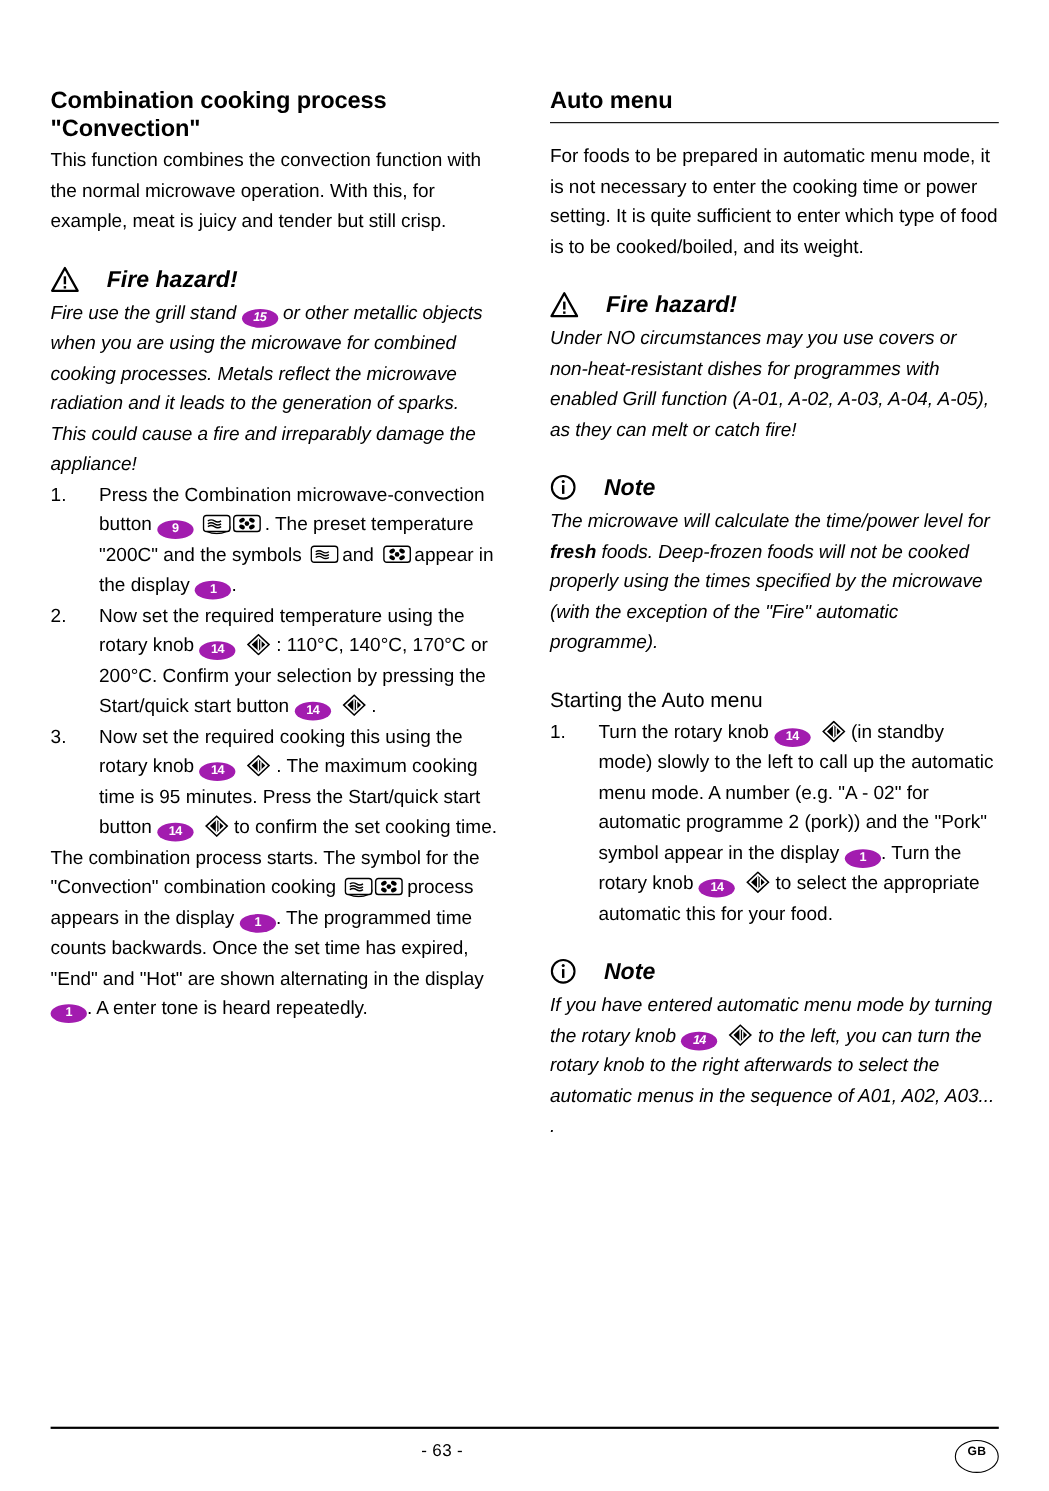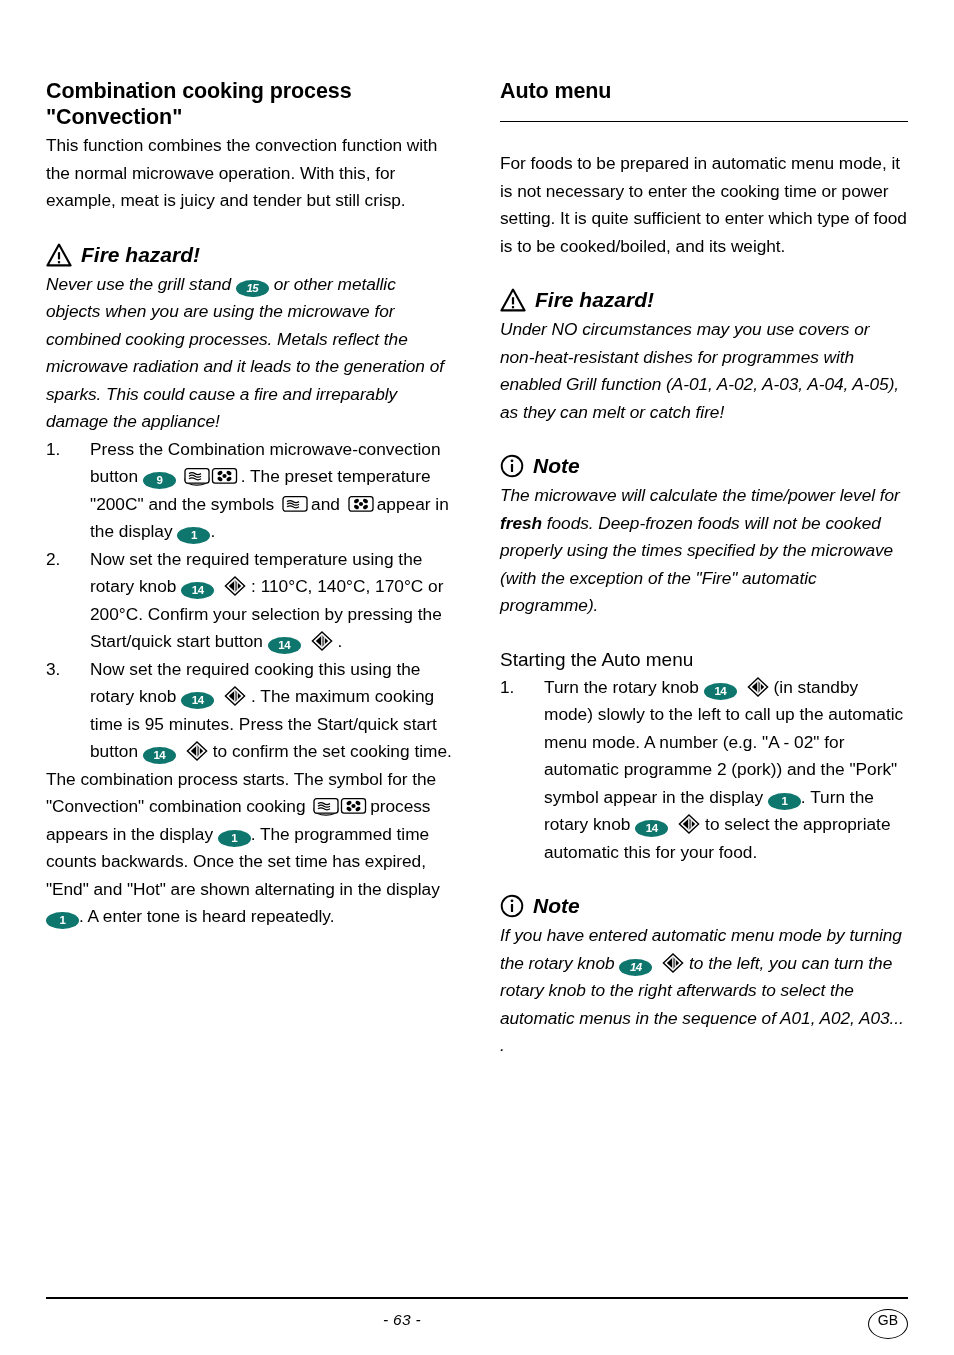--- a/index.html
+++ b/index.html
@@ -29,41 +29,41 @@
   .col { width: 408px; }
 
   h1.section-title {
     font-size: 21.5px;
     font-weight: bold;
     line-height: 26px;
     margin: 0 0 2px 0;
     letter-spacing: -0.1px;
   }
   h1.section-title.ruled {
-    padding-bottom: 17px;
+    padding-bottom: 7px;
     border-bottom: 1.6px solid #000;
-    margin-bottom: 28px;
+    margin-bottom: 16px;
   }
   h2.sub-title {
     font-size: 19px;
     font-weight: normal;
     line-height: 25px;
     margin: 0 0 2px 0;
   }
   p.body {
     font-size: 17.3px;
     line-height: 27.5px;
     margin: 0;
     letter-spacing: -0.05px;
   }
   p.body.italic { font-style: italic; }
   .warn-head {
     display: flex;
-    align-items: flex-end;
-    gap: 9px;
+    align-items: flex-start;
+    gap: 25px;
     margin: 27px 0 4px 0;
   }
   .warn-label {
     font-size: 21px;
     font-weight: bold;
     font-style: italic;
     line-height: 25px;
   }
 
   ol.steps {
@@ -85,21 +85,21 @@
   }
   ol.steps > li .txt { flex: 1 1 auto; }
 
   .list-gap { margin-top: 26px; }
 
   
   .badge {
     display: inline-block;
     width: 33px; height: 17px;
     border-radius: 50%;
-    background: #0f766e;
+    background: #a21caf;
     color: #fff;
     font-size: 11.5px;
     font-weight: bold;
     line-height: 17px;
     text-align: center;
     vertical-align: -2px;
     font-family: "Liberation Sans", sans-serif;
     letter-spacing: -0.5px;
   }
   .ico {
@@ -120,32 +120,31 @@
     background: #000;
   }
   .footer-page {
     position: absolute;
     left: 0;
     top: 1311px;
     width: 804px;
     text-align: center;
     font-size: 15.5px;
     letter-spacing: 0.3px;
-    font-style: italic;
   }
   .gb-badge {
     position: absolute;
     right: 46px;
     top: 1309px;
     width: 40px;
     height: 30px;
     border: 1.7px solid #000;
     border-radius: 50%;
-    font-size: 14px;
-    font-weight: normal;
+    font-size: 11px;
+    font-weight: bold;
     line-height: 20px;
     text-align: center;
     letter-spacing: 0.2px;
   }
   b.bold { font-weight: bold; font-style: italic; }
 </style>
 </head>
 <body>
 
 <div class="page">
@@ -162,21 +161,21 @@
         <span class="ico">
           <svg width="26" height="24" viewBox="0 0 26 24">
             <path d="M13 1.6 L24.6 22.4 L1.4 22.4 Z" fill="none" stroke="#000" stroke-width="2.1" stroke-linejoin="round"></path>
             <rect x="11.9" y="9.2" width="2.2" height="7.2" fill="#000"></rect>
             <rect x="11.9" y="18.1" width="2.2" height="2.2" fill="#000"></rect>
           </svg>
         </span>
         <span class="warn-label">Fire hazard!</span>
       </div>
 
-      <p class="body italic"><span>Never use the grill stand</span>
+      <p class="body italic"><span>Fire use the grill stand</span>
         <span class="badge">15</span>
         <span>or other metallic objects when you are using the microwave for combined cooking processes. Metals reflect the microwave radiation and it leads to the generation of sparks. This could cause a fire and irreparably damage the appliance!</span></p>
 
       <ol class="steps list-gap">
 
         <li>
           <span class="num">1.</span>
           <span class="txt"><span>Press the Combination microwave-convection button</span>
             <span class="badge">9</span>
             <span class="ico combo-ico">

